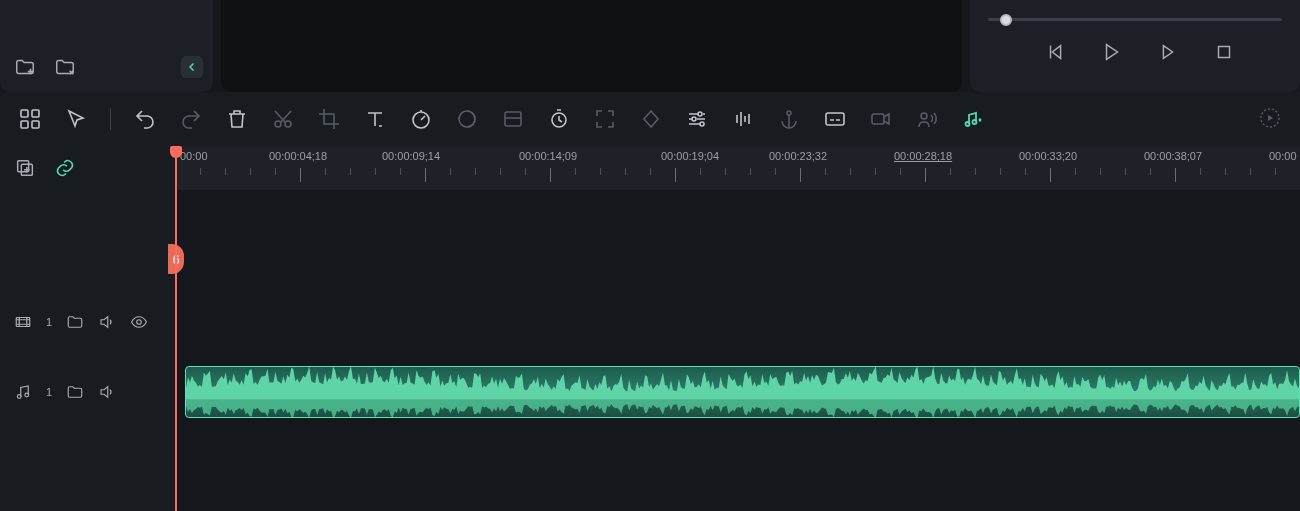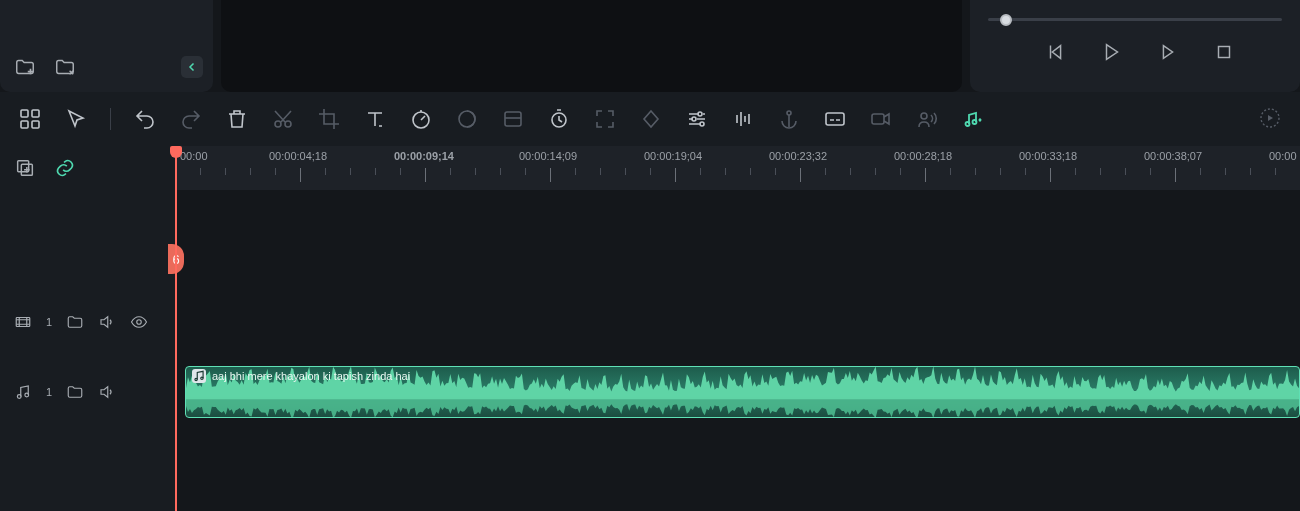--- a/index.html
+++ b/index.html
@@ -485,26 +485,26 @@
             <path d="M4 9v6h4l5 4V5L8 9zM16 9c2 2 2 4 0 6"></path>
           </svg>
         </span>
     </div>
   </div>
 
   <div class="ruler">
     <div class="ruler-labels" id="ruler-labels">
         <span class="ruler-label" style="left: 5px;">00:00</span>
         <span class="ruler-label" style="left: 94px;">00:00:04;18</span>
-        <span class="ruler-label" style="left: 219px; font-weight: bold;">00:00:09;14</span>
+        <span class="ruler-label" style="left: 207px;">00:00:09;14</span>
         <span class="ruler-label" style="left: 344px;">00:00:14;09</span>
-        <span class="ruler-label" style="left: 469px;">00:00:19;04</span>
+        <span class="ruler-label" style="left: 486px;">00:00:19;04</span>
         <span class="ruler-label" style="left: 594px;">00:00:23;32</span>
-        <span class="ruler-label" style="left: 719px;">00:00:28;18</span>
-        <span class="ruler-label" style="left: 844px;">00:00:33;18</span>
+        <span class="ruler-label" style="left: 719px; text-decoration: underline;">00:00:28;18</span>
+        <span class="ruler-label" style="left: 844px;">00:00:33;20</span>
         <span class="ruler-label" style="left: 969px;">00:00:38;07</span>
         <span class="ruler-label" style="left: 1094px;">00:00</span>
       </div>
     <div class="ruler-ticks" id="ruler-ticks">
         <div class="tick-major" style="left: 0px;"></div>
         <div class="tick-minor" style="left: 25px;"></div>
         <div class="tick-minor" style="left: 50px;"></div>
         <div class="tick-minor" style="left: 75px;"></div>
         <div class="tick-minor" style="left: 100px;"></div>
         <div class="tick-major" style="left: 125px;"></div>
@@ -551,30 +551,20 @@
   </div>
 
   <div class="track-lane">
     <div class="audio-clip">
       <div class="wave-bg">
         <svg viewBox="0 0 1120 52" preserveAspectRatio="none" id="wave-svg">
             <path d="M0 34 L0 22 L2 10.671241093494395 L4 16.17173988003018 L6 9.057437308010172 L8 14.171639056555502 L10 16.279024927114953 L12 20.255015762644337 L14 18.728450442233353 L16 20.825661684931312 L18 5.6638928678866876 L20 9.031869127046594 L22 6.665071889397844 L24 4.196620135707462 L26 20.466126748723312 L28 20.168545134151966 L30 20.13945595056652 L32 14.893235006412919 L34 11.883150571651598 L36 9.241612946622745 L38 12.731322070135391 L40 5.72319849623446 L42 19.051829389155337 L44 12.908096864088957 L46 16.141268105498618 L48 6.451447925677222 L50 14.038584082360074 L52 15.521556859668102 L54 18.36822311666331 L56 13.80558905950167 L58 18.512299129392602 L60 6.181811369232001 L62 9.83393493271771 L64 3.1251360153409777 L66 2.348343523202953 L68 17.687879122471422 L70 15.520036550189392 L72 18.69406155944914 L74 13.461913875234536 L76 9.801551227639774 L78 9.661535550944869 L80 9.145234890602794 L82 1.820798296839655 L84 16.378921912236756 L86 15.967933843911695 L88 16.186928729136238 L90 5.002859340661061 L92 14.562351839648063 L94 15.65962357400106 L96 17.48231218885212 L98 9.666418900272387 L100 16.848848578493147 L102 8.105294150648163 L104 11.152391856204279 L106 0.7016568088149526 L108 1.9539880760870432 L110 15.1651786642135 L112 11.88713425396135 L114 16.502660164558677 L116 13.141478768243754 L118 9.069009451118873 L120 10.96436881766273 L122 6.243223898994497 L124 -0.4457111629281769 L126 14.196904508441765 L128 16.248421720267004 L130 16.58215793535937 L132 5.057523995640679 L134 15.796782593759367 L136 16.827327786095523 L138 17.843488155386382 L140 6.7850621850973205 L142 15.963006351724403 L144 11.516686690753772 L146 13.078371143548093 L148 -0.1982885116884674 L150 3.092274587188431 L152 13.159461673251194 L154 9.665941835836783 L156 15.074353205141456 L158 14.024145236779763 L160 9.926625993294572 L162 13.135820020203433 L164 4.397126182705868 L166 -0.8800349392857072 L168 12.616200129655635 L170 11.928883236456262 L172 17.510485425535364 L174 6.745050924018969 L176 17.660412885930754 L178 17.620577005380277 L180 17.182072068125173 L182 5.43231881051878 L184 15.822346201149664 L186 16.274552427242426 L188 15.592799327427649 L190 0.6265954534694629 L192 5.630638997896618 L194 11.821146477484902 L196 9.026097584979482 L198 14.626179545938026 L200 15.987474388851687 L202 12.370993857403189 L204 16.01136332063797 L206 3.816299999128919 L208 0.46304297433820807 L210 11.62142522359516 L212 8.843616261246396 L214 19.025529567448846 L216 9.948067141679132 L218 18.652252222218124 L220 16.867567344135942 L222 16.66967146186858 L224 5.639538298236953 L226 16.234974335581583 L228 17.2488659992988 L230 18.555880568384786 L232 3.1401917222364695 L234 9.234806413169984 L236 11.17035449616887 L238 9.89036825563758 L240 15.183142923261826 L242 18.70645837580816 L244 16.151000179060073 L246 19.292350205936053 L248 4.524895580335901 L250 3.2883352441945384 L252 11.080997780225218 L254 7.046392228946019 L256 20.39870970828082 L258 14.315753913186612 L260 19.496951495961945 L262 16.893738825359975 L264 16.58590824153991 L266 7.206184998664625 L268 16.885182221820227 L270 14.44060694675953 L272 21.081392423196142 L274 7.079811497210187 L276 13.416817317931702 L278 11.108344960916245 L280 11.958357938646412 L282 16.588288272395197 L284 21.705506572806854 L286 20.80868965013901 L288 21.618235946020473 L290 6.375333839268361 L292 7.113191813514181 L294 10.785304518975895 L296 6.405475889468214 L298 21.727399476975002 L300 19.31941831459099 L302 21.11917669613438 L304 17.515037528710877 L306 16.798342033710327 L308 9.748533000880165 L310 17.3981587826391 L312 12.126285677462825 L314 21.65248700988993 L316 12.006198921583131 L318 17.61378113978007 L320 11.455798495972289 L322 14.76890691072229 L324 18.547567728168154 L326 22.997952486300996 L328 21.84097066500457 L330 22.244071449934708 L332 9.092958349016541 L334 11.353010038117691 L336 10.50514771320639 L338 6.655675215474314 L340 22.79402472784477 L342 24.31116740829646 L344 23.1199308401455 L346 18.458821326007303 L348 17.13568822816457 L350 12.779060133930695 L352 17.421334632071293 L354 10.18730365129538 L356 22.09214970677553 L358 17.38191895394122 L360 21.2831459568118 L362 12.008068806161603 L364 17.788447459680935 L366 20.69862082226073 L368 23.896224896877694 L370 20.029292425834882 L372 22.810494578481595 L374 12.340614295120464 L376 15.423305222294157 L378 10.05730012369315 L380 7.470285096183151 L382 23.154289504015942 L384 22.29522832655022 L386 25.06749126333549 L388 19.43153258053828 L390 17.444782815428006 L392 15.800431621941811 L394 16.705883996888176 L396 8.504877195084525 L398 21.96989559382529 L400 22.662198227699616 L402 23.99652468032523 L404 12.593787109369401 L406 20.507902697334785 L408 22.688166053437595 L410 24.634508550240064 L412 17.749800947208183 L414 22.95359990428304 L416 15.788273580614419 L418 18.83915323680165 L420 9.361945048104452 L422 8.536894483258212 L424 22.50649018529412 L426 19.885210238579493 L428 25.417815004903268 L430 20.185460214292824 L432 17.64116458628379 L434 18.395582257892144 L436 15.171218354564473 L438 7.012205550155414 L440 20.984631979227917 L442 24.53017290340999 L444 25.51393195010643 L446 13.12255954896537 L448 22.529560950382297 L450 24.241578469336158 L452 25.074787140003515 L454 15.084917713750684 L456 22.418971667491668 L458 19.17247673540635 L460 21.29341455492017 L462 8.478068504644806 L464 9.621045535499196 L466 20.754762454968542 L468 17.194799724522916 L470 23.772435017370185 L472 20.57001558583147 L474 17.740511317697536 L476 20.296748895099157 L478 12.938191793875891 L480 5.728289487645405 L482 19.0258441689364 L484 19.337205085226486 L486 24.62339700088671 L488 13.610077716626446 L490 23.627907088996647 L492 24.910175245438367 L494 24.821293794760514 L496 12.25085865181057 L498 21.110090152803263 L500 22.333300581994727 L502 22.699401667005567 L504 7.607286142690434 L506 10.605100976546652 L508 18.033429874352564 L510 14.460929350035642 L512 21.414030300416904 L514 20.556887205103898 L516 17.862616846458838 L518 21.42103703412177 L520 10.322677392296963 L522 4.76505073261071 L524 16.196644433109046 L526 13.806720329097523 L528 22.51970696842112 L530 14.174197715311767 L532 23.569520873987088 L534 21.59280614139995 L536 21.982385084635244 L538 9.575244020860428 L540 19.102227341582612 L542 21.303445592042955 L544 23.16723634284858 L546 7.063234723921763 L548 11.49560187578643 L550 14.687469663043526 L552 12.012302764439358 L554 18.76631488961226 L556 20.23460021386381 L558 18.205981530231995 L560 21.86720386965396 L562 7.788996448094242 L564 4.305801807581396 L566 12.795055655327715 L568 8.491484497291914 L570 20.246544966113614 L572 15.002284270933977 L574 20.63245403738985 L576 18.075067126158412 L578 18.612851539769387 L580 7.4454319257142565 L582 16.620641538861282 L584 14.997171127705858 L586 19.62397642232814 L588 7.211148614861909 L590 12.399566285493798 L592 11.212659782485272 L594 10.211458545662058 L596 16.33230514620316 L598 19.775016755813574 L600 18.998004460543463 L602 19.4647311223324 L604 5.87080908649591 L606 4.559946396111439 L608 9.258179265182761 L610 3.97867439024548 L612 18.05182599212285 L614 16.2968796327167 L616 18.259985602384962 L618 14.906082377546795 L620 15.287447078171226 L622 6.237072446574224 L624 13.989312804318367 L626 9.069855275064924 L628 16.53945627465929 L630 8.388983081157996 L632 13.477031765000852 L634 8.166822211565467 L636 9.381682659136786 L638 14.603016102960282 L640 19.12649342827021 L642 17.94882816964487 L644 16.490490896848375 L646 5.073841433619506 L648 5.704534516868133 L650 6.081082939273941 L652 0.793733487632025 L654 16.184070718503094 L656 18.212043606993877 L658 16.845571089386066 L660 12.591585513277622 L662 12.58246847473707 L664 6.237256804304696 L666 11.562361440979355 L668 4.1579238336889475 L670 14.194667515003289 L672 10.825977508006517 L674 14.882214681445838 L676 6.069158249857331 L678 9.73405014298011 L680 13.96459346141199 L682 17.264682861468764 L684 13.828309394751386 L686 14.52241403846223 L688 5.778826261161406 L690 7.826672951206689 L692 3.726903501643175 L694 -0.6904042741337122 L696 14.833419667227567 L698 15.328228405042122 L700 16.63150431436714 L702 11.500825574635577 L704 10.97565171044775 L706 7.578544791471391 L708 9.653455270504914 L710 0.7570979720313247 L712 12.742814920488474 L714 14.57585535692077 L716 16.707880646105135 L718 5.306872687298949 L720 11.310644783729082 L722 14.622122145333954 L724 16.642231137436365 L726 10.603532946304462 L728 13.709662517989628 L730 8.163417735851795 L732 10.881030551424317 L734 2.5458963979762146 L736 -0.3209982953074757 L738 14.086018246963281 L740 12.375305426962083 L742 17.65581193633046 L744 11.797395816987748 L746 10.765388511981698 L748 10.198609884348258 L750 8.478329286569359 L752 -0.8521739663233987 L754 12.17520290315106 L756 17.35918311007448 L758 17.972489837001902 L760 6.066682469979757 L762 13.957325605792306 L764 16.555498055288744 L766 17.36468929718985 L768 8.55869153961267 L770 13.990531908367025 L772 12.158485723901677 L774 14.673691905175897 L776 2.7187918312253956 L778 1.8035958893463118 L780 13.902846127224386 L782 10.709944779558139 L784 18.520917167540198 L786 13.407551586795883 L788 12.023935690618323 L790 13.835490116415293 L792 8.122122895216108 L794 -0.6409663108837549 L796 12.320102282477183 L798 14.011935333563073 L800 17.843360828913266 L802 8.303751558071237 L804 17.333767473102437 L806 19.516730409188995 L808 19.298121496978762 L810 7.774901909303704 L812 15.102048655778155 L814 17.447741747971172 L816 18.878016031636914 L818 4.234400366145618 L820 5.3466231122088175 L822 14.12851307285274 L824 10.327529373284126 L826 18.847661400771063 L828 16.032386127726717 L830 14.592477130027895 L832 18.061405454531936 L834 8.53738171513772 L836 1.1761904260022433 L838 12.87644026423671 L840 11.430092542957013 L842 18.620033704960328 L844 11.753133242357606 L846 20.961024772980885 L848 20.156945488257602 L850 21.307090532504485 L852 8.137976534473815 L854 16.629184469785383 L856 20.41840520802342 L858 21.024634069339978 L860 6.904128080825739 L862 9.787691928117177 L864 14.528691141906467 L866 11.033456445029017 L868 19.564716717367858 L870 19.201735025872438 L872 18.11765551081439 L874 22.350228761256076 L876 9.57158018644608 L878 4.191163579630377 L880 13.476677044132039 L882 9.540565856817537 L884 19.86389163288553 L886 15.980459202799167 L888 22.393097996933683 L890 20.189531800319664 L892 21.760854687440712 L894 9.382000432500064 L896 18.085020681419145 L898 17.797013383714102 L900 20.80745157521396 L902 10.408460168280993 L904 14.50991156193303 L906 14.848206531510836 L908 12.498150517384655 L910 20.461470429707873 L912 22.359582302998238 L914 22.121190777198116 L916 22.682660147797325 L918 11.01643319778768 L920 7.883400432210472 L922 13.766734628960542 L924 8.19849153391024 L926 21.07435927852186 L928 20.461079245673574 L930 22.927452656273793 L932 20.140736579959558 L934 21.767758314263364 L936 11.157912901395378 L938 19.006787492178425 L940 14.975992780362006 L942 20.62420012800917 L944 14.364138815791371 L946 18.90338366897114 L948 14.876845315060212 L950 14.332573403837422 L952 21.31296559461496 L954 24.964666055960556 L956 25.009482785878067 L958 22.11706403810237 L960 12.666512686612343 L962 11.71622119953772 L964 13.486737217930806 L966 7.246642764248449 L968 21.788366200846145 L970 24.671631145050213 L972 23.43240189693095 L974 19.850703717380505 L976 21.215918070170915 L978 13.111731802465123 L980 19.04922670506545 L982 11.943993329011924 L984 20.129982272723645 L986 18.396990156696848 L988 22.465822287093495 L990 14.507755678621567 L992 16.167962100329287 L994 21.9397943465519 L996 25.406595613583622 L998 22.443243085524045 L1000 21.25498909426669 L1002 14.37279318381298 L1004 15.229545274944293 L1006 12.535534620220343 L1008 6.570546654239799 L1010 21.67006549534678 L1012 23.74954789736726 L1014 23.70354760647578 L1016 19.247218027181376 L1018 20.129285647043638 L1020 14.955805256763014 L1022 18.05692835500324 L1024 8.798706136366896 L1026 19.085209450036345 L1028 22.204879664617817 L1030 24.881640338346074 L1032 13.774478939483974 L1034 17.723444270533193 L1036 22.25372885248389 L1038 24.313676532650376 L1040 19.036759675179766 L1042 19.992899829798134 L1044 16.078116214767775 L1046 18.11165493067718 L1048 11.004752475217149 L1050 6.136108895006341 L1052 20.5737952152147 L1054 19.919461944633294 L1056 23.638055658113366 L1058 18.371815507044467 L1060 18.682328395097407 L1062 16.518712058178153 L1064 16.10117197847189 L1066 5.757352235192489 L1068 17.4047168068997 L1070 24.120460948652322 L1072 23.52905924787219 L1074 12.85692283035323 L1076 18.84848819190918 L1078 22.278558302481446 L1080 22.936579232352045 L1082 15.12152925958685 L1084 18.351702325204727 L1086 17.825874386256096 L1088 20.237304846196103 L1090 9.173942693710675 L1092 6.00097643226092 L1094 18.568779203988036 L1096 15.794681244926519 L1098 23.251053348268425 L1100 17.37685822930806 L1102 17.18074440624044 L1104 17.764605945328743 L1106 13.473611286393606 L1108 3.1360866881540232 L1110 15.172258449926918 L1112 18.115246476833324 L1114 20.29858467406774 L1116 12.053133612715321 L1118 19.533064822363144 L1120 22.141482039004583 L1120 34 Z" fill="#62d9aa" opacity="0.95"></path>
             <path d="M0 34 L0 40.6 L2 46.830817398578084 L4 43.8055430659834 L6 47.7184094805944 L8 44.90559851889448 L10 43.74653629008678 L12 41.55974133054561 L14 42.39935225677166 L16 41.24588607328778 L18 49.58485892266232 L20 47.73247198012437 L22 49.03421046083119 L24 50.39185892536089 L26 41.44363028820218 L28 41.60730017621642 L30 41.62329922718841 L32 44.508720746472896 L34 46.164267185591626 L36 47.61711287935749 L38 45.697772861425534 L40 49.552240827071046 L42 42.221493835964566 L44 45.60054672475108 L46 43.82230254197576 L48 49.15170364087753 L50 44.97877875470196 L52 44.16314372718254 L54 42.59747728583518 L56 45.106926017274084 L58 42.51823547883407 L60 49.3000037469224 L62 47.29133578700526 L64 50.981175191562464 L66 51.40841106223838 L68 42.97166648264072 L70 44.16397989739583 L72 42.418266142302976 L74 45.29594736862101 L76 47.30914682479813 L78 47.386155446980325 L80 47.67012081016846 L82 51.69856093673819 L84 43.691592948269786 L86 43.91763638584857 L88 43.79718919897507 L90 49.948427362636416 L92 44.69070648819357 L94 44.08720703429942 L96 43.08472829613133 L98 47.38346960485019 L100 43.43313328182877 L102 48.24208821714351 L104 46.566184479087646 L106 52.31408875515178 L108 51.62530655815213 L110 44.35915173468258 L112 46.16207616032126 L114 43.62353690949273 L116 45.472186677465935 L118 47.71204480188462 L120 46.6695971502855 L122 49.26622685555303 L124 52.9451411396105 L126 44.89170252035703 L128 43.76336805385315 L130 43.57981313555235 L132 49.91836180239763 L134 44.011769573432346 L136 43.44496971764747 L138 42.886081514537494 L140 48.968215798196475 L142 43.92034650655158 L144 46.36582232008543 L146 45.50689587104855 L148 52.80905868142866 L150 50.99924897704636 L152 45.46229607971185 L154 47.383731990289775 L156 44.4091057371722 L158 44.986720119771135 L160 47.24035570368799 L162 45.47529898888811 L164 50.28158059951177 L166 53.18401921660714 L168 45.7610899286894 L170 46.13911421994906 L172 43.06923301595555 L174 48.99022199178957 L176 42.98677291273809 L178 43.00868264704085 L180 43.24986036253115 L182 49.71222465421467 L184 43.99770958936769 L186 43.74899616501666 L188 44.1239603699148 L190 52.3553725005918 L192 49.60314855115686 L194 46.198369437383306 L196 47.73564632826128 L198 44.65560124973409 L200 43.90688908613157 L202 45.895953378428246 L204 43.89375017364912 L206 50.6010350004791 L208 52.44532636411399 L210 46.30821612702266 L212 47.83601105631448 L214 42.23595873790313 L216 47.228563072076476 L218 42.44126127778003 L220 43.42283796072523 L222 43.531680695972284 L224 49.59825393596968 L226 43.770764115430126 L228 43.21312370038566 L230 42.49426568738836 L232 50.972894552769944 L234 47.62085647275651 L236 46.55630502710712 L238 47.26029745939933 L240 44.34927139220599 L242 42.411447893305514 L244 43.81694990151696 L246 42.08920738673517 L248 50.21130743081525 L250 50.891415615693006 L252 46.605451220876134 L254 48.824484274079694 L256 41.48070966044555 L258 44.82633534774736 L260 41.97667667722093 L262 43.408443646052014 L264 43.57775046715305 L266 48.73659825073446 L268 43.413149777998875 L270 44.75766617928226 L272 41.10523416724212 L274 48.8061036765344 L276 45.320750475137565 L278 46.59041027149607 L280 46.12290313374447 L282 43.57644145018264 L284 40.76197138495623 L286 41.25522069242355 L288 40.809970229688744 L290 49.1935663884024 L292 48.7877445025672 L294 46.76808251456326 L296 49.176988260792484 L298 40.74993028766375 L300 42.07431992697496 L302 41.08445281712609 L304 43.06672935920902 L306 43.460911881459324 L308 47.33830684951591 L310 43.1310126695485 L312 46.03054287739545 L314 40.791132144560535 L316 46.09659059312928 L318 43.01242037312096 L320 46.399310827215245 L322 44.57710119910274 L324 42.498837749507516 L326 40.05112613253445 L328 40.68746613424749 L330 40.46576070253591 L332 47.698872908040904 L334 46.45584447903527 L336 46.922168757736486 L338 49.03937863148913 L340 40.163286399685376 L342 39.32885792543695 L344 39.98403803791997 L346 42.54764827069599 L348 43.275371474509484 L350 45.671516926338114 L352 43.11826595236079 L354 47.09698299178754 L356 40.549317661273456 L358 43.13994457533233 L360 40.99426972375351 L362 46.09556215661112 L364 42.91635389717548 L366 41.3157585477566 L368 39.55707630671727 L370 41.683889165790816 L372 40.15422798183512 L374 45.912662137683746 L376 44.21718212773821 L378 47.16848493196877 L380 48.59134319709927 L382 39.96514077279123 L384 40.43762442039738 L386 38.91287980516548 L388 42.012657080703946 L390 43.1053694515146 L392 44.009762607932004 L394 43.5117638017115 L396 48.02231754270351 L398 40.61655742339609 L400 40.23579097476521 L402 39.50191142582112 L404 45.77341708984683 L406 41.42065351646587 L408 40.221508670609325 L410 39.151020297367964 L412 42.9376094790355 L414 40.07552005264433 L416 44.01644953066207 L418 42.33846571975909 L420 47.55093022354255 L422 48.00470803420799 L424 40.32143039808823 L426 41.76313436878128 L428 38.72020174730321 L430 41.59799688213894 L432 42.99735947754392 L434 42.58242975815932 L436 44.35582990498954 L438 48.843286947414526 L440 41.15845241142465 L442 39.2084049031245 L444 38.66733742744147 L446 45.48259224806905 L448 40.308741477289736 L450 39.36713184186512 L452 38.90886707299806 L454 44.40329525743712 L456 40.36956558287958 L458 42.15513779552651 L460 40.98862199479391 L462 48.03706232244536 L464 47.40842495547544 L466 41.2848806497673 L468 43.242860151512396 L470 39.6251607404464 L472 41.38649142779269 L474 42.94271877526636 L476 41.536788107695465 L478 45.58399451336826 L480 49.54944078179503 L482 42.23578570708498 L484 42.06453720312543 L486 39.15713164951231 L488 45.21445725585546 L490 39.704651101051844 L492 38.9994036150089 L494 39.04828841288172 L496 45.96202774150419 L498 41.089450415958204 L500 40.4166846799029 L502 40.21532908314694 L504 48.51599262152026 L506 46.86719446289934 L508 42.78161356910609 L510 44.7464888574804 L512 40.922283334770704 L514 41.393712037192856 L516 42.87556073444764 L518 40.918429631233025 L520 47.02252743423667 L522 50.07922209706411 L524 43.791845561790026 L526 45.106303818996366 L528 40.31416116736838 L530 44.90419125657853 L532 39.736763519307104 L534 40.82395662223003 L536 40.60968820345062 L538 47.433615788526765 L540 42.19377496212957 L542 40.98310492437638 L544 39.958020011433284 L546 48.815220901843034 L548 46.377418968317464 L550 44.62189168532606 L552 46.09323347955835 L554 42.378526810713254 L556 41.570969882374904 L558 42.68671015837241 L560 40.673037871690326 L562 48.41605195354817 L564 50.33180900583024 L566 45.66271938956976 L568 48.02968352648945 L570 41.56440026863751 L572 44.448743650986316 L574 41.352150279435584 L576 42.75871308061287 L578 42.46293165312684 L580 48.60501244085716 L582 43.558647153626296 L584 44.45155587976178 L586 41.906812967719524 L588 48.733868261825954 L590 45.88023854297841 L592 46.5330371196331 L594 47.08369779988587 L596 43.717232169588264 L598 41.82374078430254 L600 42.2510975467011 L602 41.99439788271718 L604 49.47105500242725 L606 50.19202948213871 L608 47.60800140414948 L610 50.51172908536499 L612 42.77149570433244 L614 43.736716202005816 L616 42.65700791868827 L618 44.50165469234926 L620 44.29190410700583 L622 49.26961015438418 L624 45.005877957624904 L626 47.711579598714295 L628 43.60329904893739 L630 48.08605930536311 L632 45.287632529249535 L634 48.208247783638996 L636 47.540074537474766 L638 44.66834114337185 L640 42.18042861445139 L642 42.828144506695324 L644 43.6302300067334 L646 49.90938721150927 L648 49.562506015722526 L650 49.35540438339933 L652 52.263446581802384 L654 43.7987611048233 L656 42.68337601615337 L658 43.434935900837665 L660 45.77462796769731 L662 45.77964233889461 L664 49.26950875763242 L666 46.34070120746136 L668 50.413141891471085 L670 44.89293286674819 L672 46.745712370596415 L674 44.51478192520479 L676 49.36196296257847 L678 47.34627242136094 L680 45.019473596223406 L682 43.20442442619218 L684 45.09442983288674 L686 44.71267227884577 L688 49.52164555636123 L690 48.39532987683632 L692 50.650203074096254 L694 53.079722350773544 L696 44.541619183024835 L698 44.269474377226835 L700 43.552672627098076 L702 46.37454593395043 L704 46.66339155925374 L706 48.53180036469074 L708 47.3905996012223 L710 52.28359611538278 L712 45.69145179373134 L714 44.68327955369358 L716 43.510665644642174 L718 49.781220021985575 L720 46.479145368949006 L722 44.657832820066325 L724 43.546772874409996 L726 46.868056879532546 L728 45.15968561510571 L730 48.210120245281516 L732 46.715433196716624 L734 51.299756981113084 L736 52.876549062419116 L738 44.9526899641702 L740 45.89358201517086 L742 42.98930343501825 L744 46.21143230065674 L746 46.779036318410064 L748 47.09076456360846 L750 48.03691889238685 L752 53.16869568147787 L754 46.00363840326692 L756 43.152449289459035 L758 42.81513058964896 L760 49.363324641511134 L762 45.02347091681423 L764 43.594476069591195 L766 43.149420886545585 L768 47.99271965321303 L770 45.00520745039814 L772 46.01283285185408 L774 44.62946945215326 L776 51.20466449282603 L778 51.70802226085953 L780 45.05343463002659 L782 46.80953037124303 L784 42.51349555785289 L786 45.325846627262266 L788 46.086835370159925 L790 45.090480435971585 L792 48.23283240763114 L794 53.05253147098607 L796 45.92394374463755 L798 44.99343556654031 L800 42.88615154409771 L802 48.13293664306082 L804 43.16642788979366 L806 41.96579827494605 L808 42.08603317666168 L810 48.423803949882966 L812 44.39387323932202 L814 43.103742038615856 L816 42.3170911825997 L818 50.37107979861992 L820 49.75935728828515 L822 44.92931780993099 L824 47.01985884469373 L826 42.333786229575914 L828 43.882187629750305 L830 44.67413757848466 L832 42.76622700000743 L834 48.004440056674255 L836 52.05309526569877 L838 45.61795785466981 L840 46.413449101373644 L842 42.45898146227182 L844 46.23577671670332 L846 41.17143637486051 L848 41.61367998145832 L850 40.98110020712254 L852 48.2241129060394 L854 43.55394854161804 L856 41.46987713558712 L858 41.136451261863016 L860 48.90272955554585 L862 47.316769439535555 L864 44.70921987195145 L866 46.63159895523404 L868 41.93940580544768 L870 42.13904573577016 L872 42.735289469052084 L874 40.40737418130916 L876 47.43563089745466 L878 50.394860031203294 L880 45.28782762572738 L882 47.45268877875036 L884 41.77485960191296 L886 43.91074743846046 L888 40.38379610168647 L890 41.59575750982418 L892 40.73152992190761 L894 47.53989976212497 L896 42.75323862521947 L898 42.91164263895725 L900 41.25590163363232 L902 46.975346907445456 L904 44.719548640936836 L906 44.533486407669045 L908 45.82601721543844 L910 41.44619126366067 L912 40.40222973335097 L914 40.53334507254104 L916 40.22453691871147 L918 46.64096174121678 L920 48.36412976228424 L922 45.1282959540717 L924 48.19082965634937 L926 41.10910239681298 L928 41.44640641487953 L930 40.089901039049415 L932 41.622594881022245 L934 40.72773292715515 L936 46.563147904232544 L938 42.246266879301864 L940 44.4632039708009 L942 41.35668992959496 L944 44.79972365131475 L946 42.303138982065875 L948 44.51773507671688 L950 44.817084627889415 L952 40.977868922961775 L954 38.969433669221694 L956 38.944784467767064 L958 40.5356147790437 L960 45.73341802236321 L962 46.256078340254255 L964 45.28229453013806 L966 48.714346479663355 L968 40.71639858953462 L970 39.13060287022238 L972 39.81217895668798 L974 41.782112955440724 L976 41.031245061406 L978 45.48854750864418 L980 42.222925312214 L982 46.130803669043445 L984 41.628509750001996 L986 42.58165541381673 L988 40.34379774209858 L990 44.72073437675814 L992 43.80762084481889 L994 40.633113109396454 L996 38.72637241252901 L998 40.356216302961776 L1000 41.009755998153324 L1002 44.79496374890286 L1004 44.323750098780636 L1006 45.80545595887881 L1008 49.08619934016811 L1010 40.78146397755927 L1012 39.63774865644801 L1014 39.66304881643832 L1016 42.114030085050246 L1018 41.628892894126 L1020 44.474307108780344 L1022 42.768689404748216 L1024 47.86071162499821 L1026 42.20313480248001 L1028 40.4873161844602 L1030 39.01509781390966 L1032 45.12403658328382 L1034 42.95210565120674 L1036 40.46044913113386 L1038 39.327477907042294 L1040 42.22978217865113 L1042 41.70390509361103 L1044 43.85703608187772 L1046 42.738589788127555 L1048 46.647386138630566 L1050 49.32514010774651 L1052 41.38441263163192 L1054 41.74429593045169 L1056 39.69906938803765 L1058 42.595501471125544 L1060 42.42471938269642 L1062 43.61470836800201 L1064 43.84435541184046 L1066 49.53345627064413 L1068 43.127405756205164 L1070 39.433746478241225 L1072 39.75901741367029 L1074 45.628692443305724 L1076 42.33333149444995 L1078 40.44679293363521 L1080 40.08488142220638 L1082 44.383158907227234 L1084 42.606563721137405 L1086 42.895769087559145 L1088 41.569482334592145 L1090 47.65433151845913 L1092 49.39946296225649 L1094 42.48717143780658 L1096 44.01292531529042 L1098 39.91192065845237 L1100 43.14272797388057 L1102 43.25059057656776 L1104 42.929466730069194 L1106 45.28951379248352 L1108 50.97515232151529 L1110 44.3552578525402 L1112 42.73661443774167 L1114 41.53577842926274 L1116 46.07077651300658 L1118 41.95681434770027 L1120 40.52218487854748 L1120 34 Z" fill="#4fbf93" opacity="0.85"></path>
           </svg>
       </div>
-      <div class="audio-clip-header">
-        <span class="ic">
-            <svg viewBox="0 0 24 24" fill="none" stroke="currentColor" stroke-width="2">
-              <path d="M9 18V6l10-2v12"></path>
-              <circle cx="7" cy="18" r="2"></circle>
-              <circle cx="17" cy="16" r="2"></circle>
-            </svg>
-          </span>
-        <span>aaj bhi mere khayalon ki tapish zinda hai</span>
-      </div>
     </div>
   </div>
 
   <div class="playhead">
     <div class="playhead-cap"></div>
   </div>
   <div class="handoff-marker">
     <span>6</span>
   </div>
 </div>

